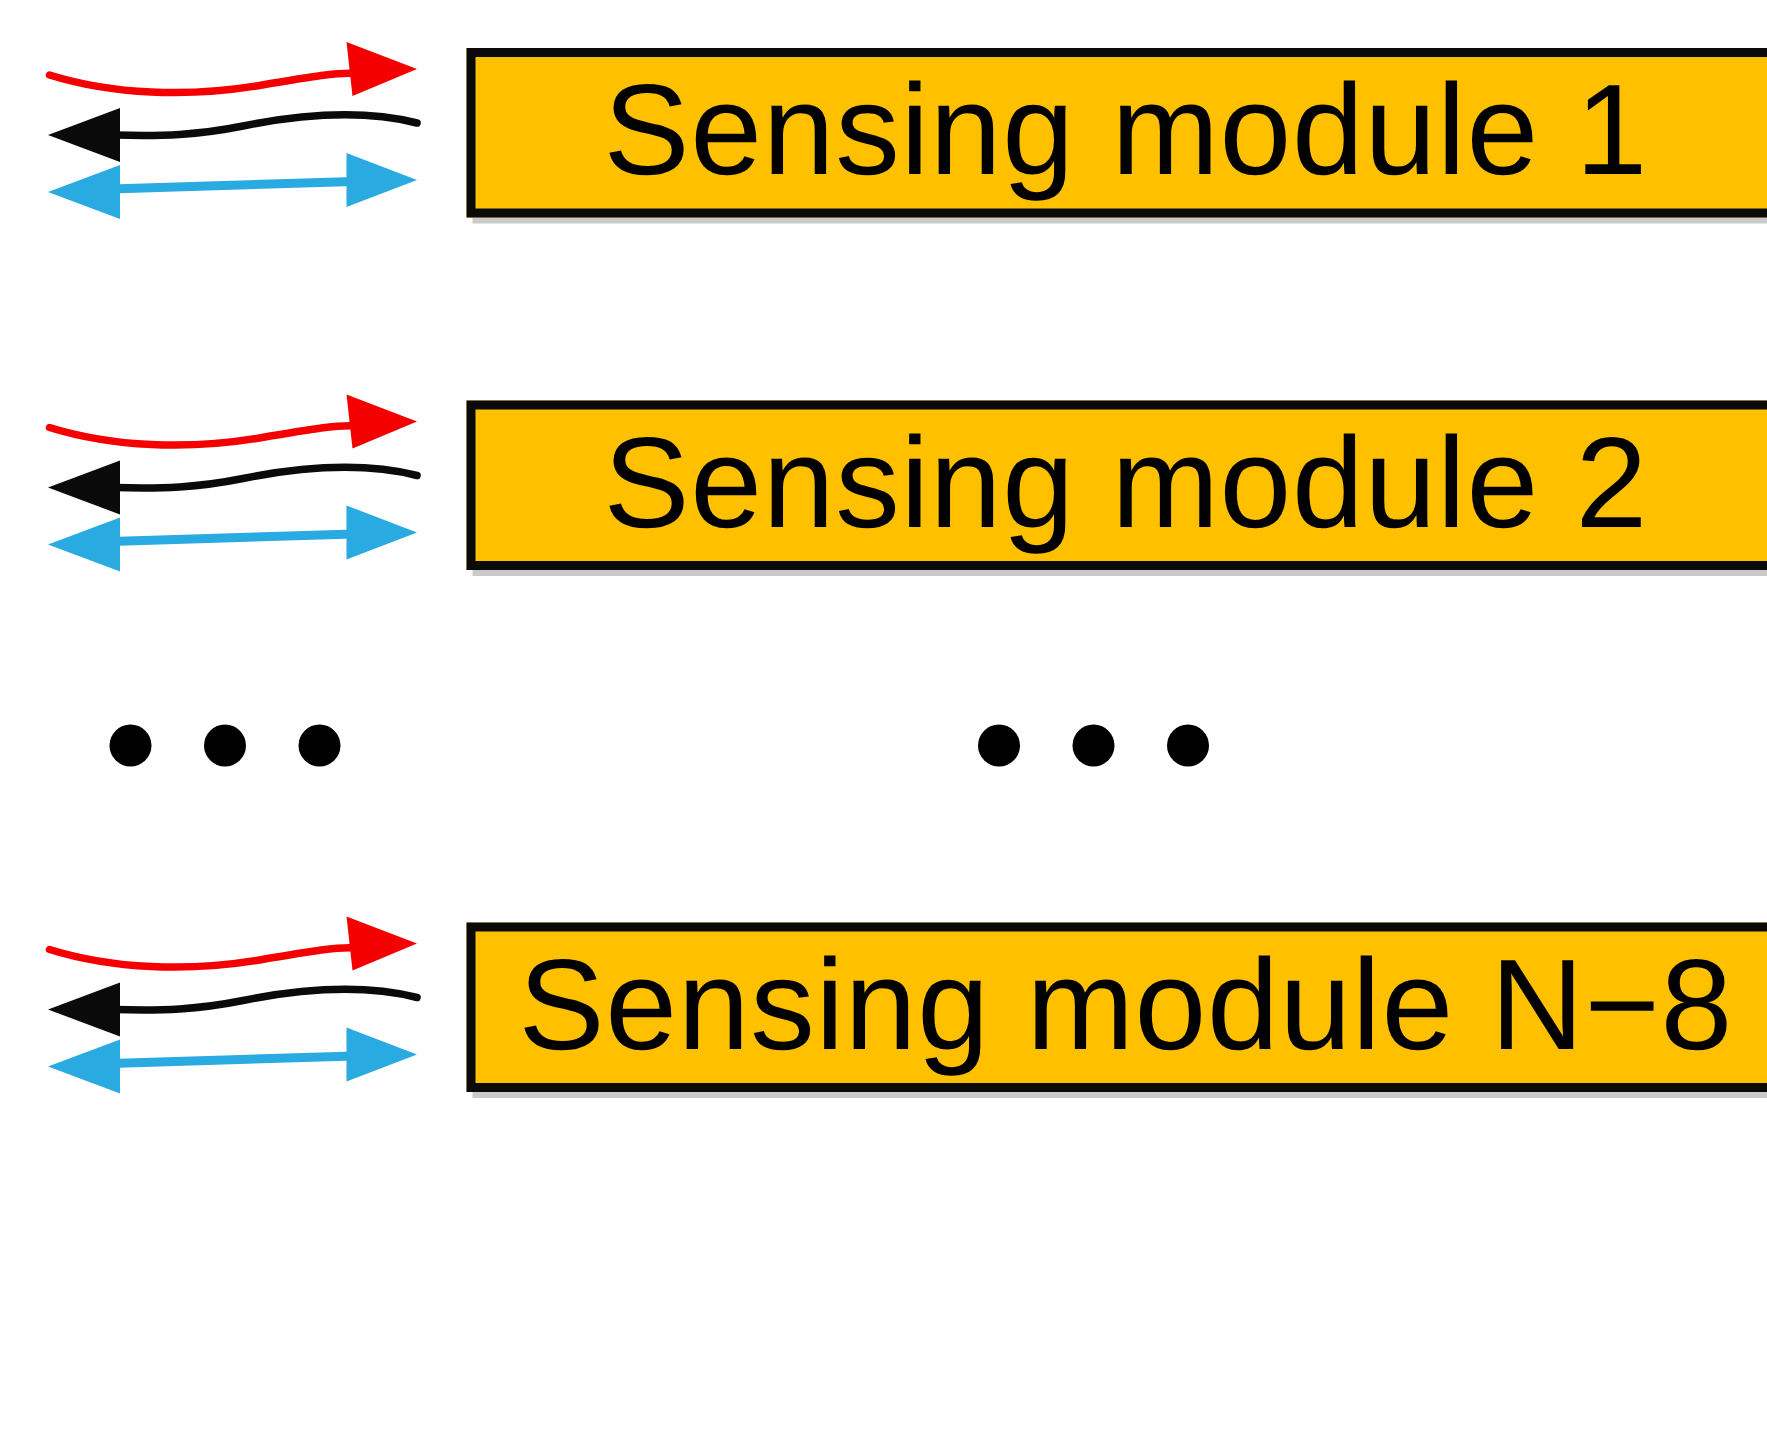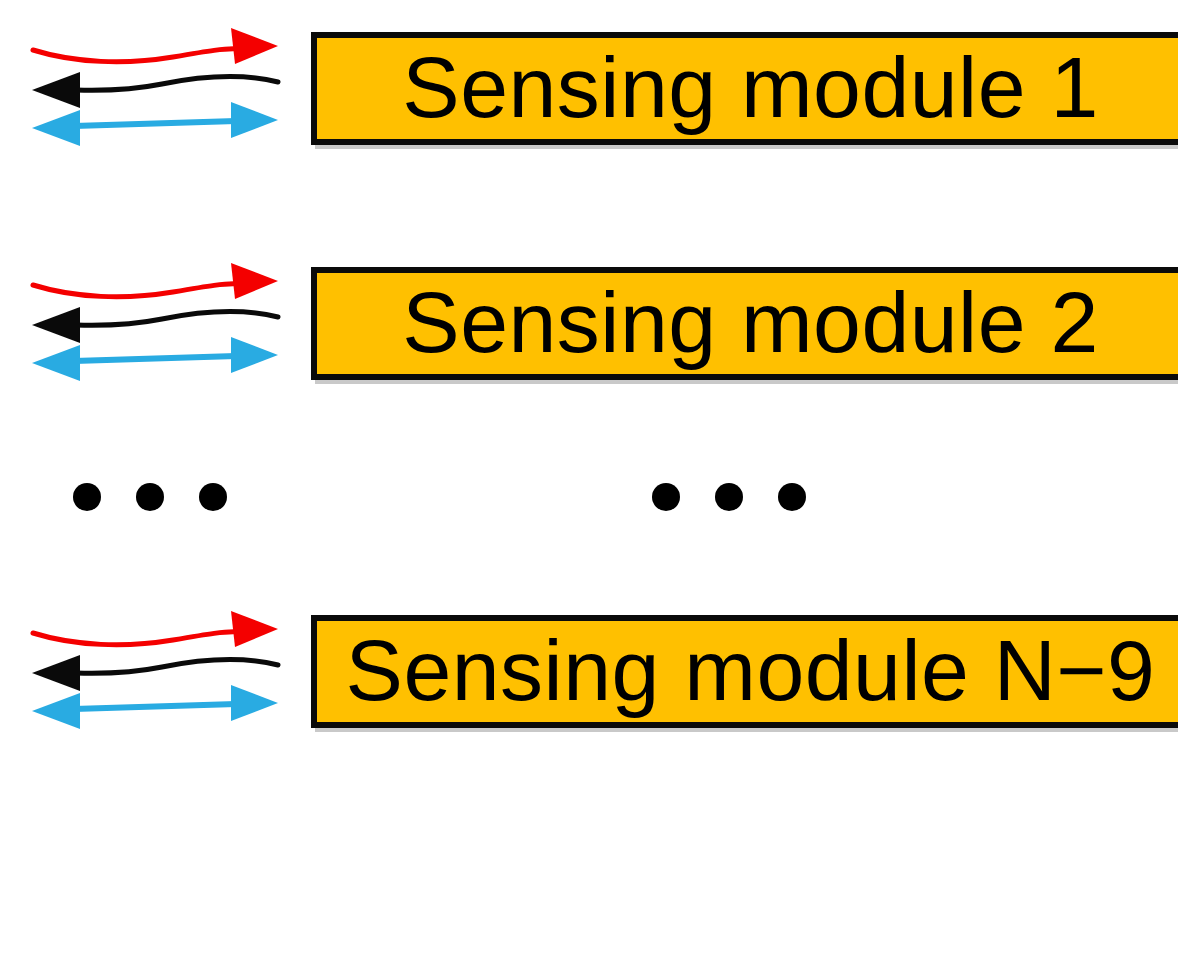--- a/index.html
+++ b/index.html
@@ -96,18 +96,18 @@
         <path class="arrow-line" stroke-width="5" d="M 248 56 C 212 47, 172 50, 132 58 C 102 64, 78 65, 46 64" stroke="#0A0A0A"></path>
         <polygon points="2,64 50,46 50,82" fill="#0A0A0A"></polygon>
       </g>
       <g>
         <path class="arrow-line" stroke-width="6" d="M 44 100 L 206 95" stroke="#29ABE2"></path>
         <polygon points="2,102 50,84 50,120" fill="#29ABE2"></polygon>
         <polygon points="248,94 201,76 201,112" fill="#29ABE2"></polygon>
       </g>
     </svg>
     <div class="module-box">
-      <span class="module-label">Sensing module N−9</span>
+      <span class="module-label">Sensing module N−8</span>
     </div>
   </div>
 
 
 </div>
 
 </body></html>

